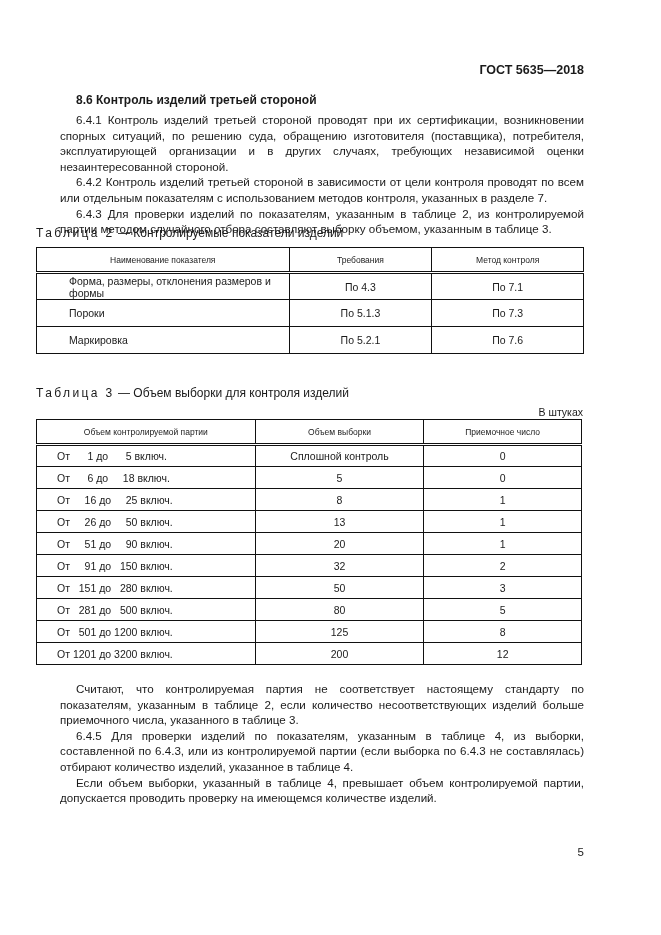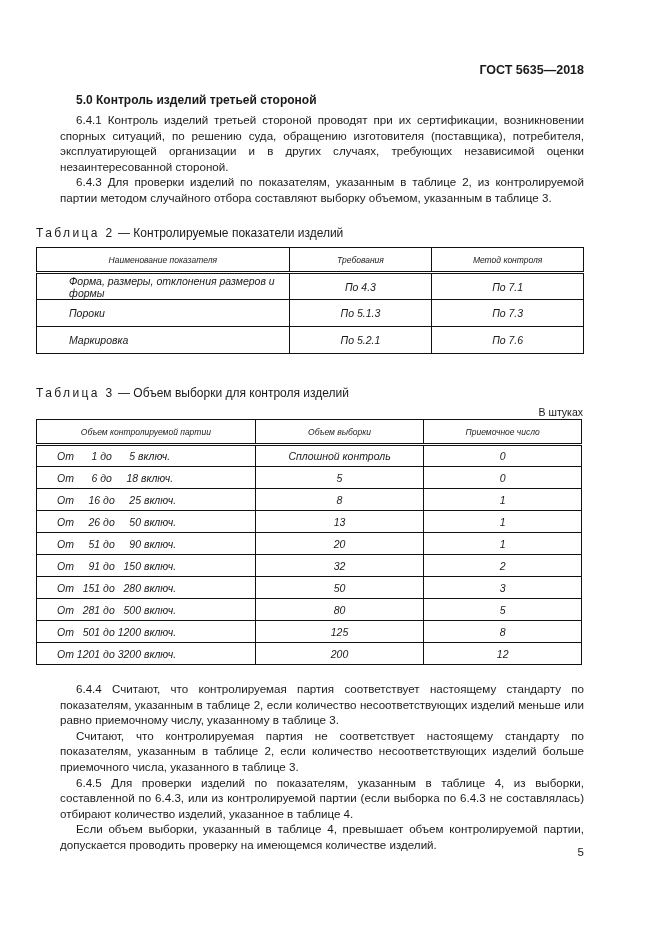--- a/index.html
+++ b/index.html
@@ -5,38 +5,39 @@
   html, body { margin: 0; padding: 0; background: #ffffff; }
   body { width: 661px; height: 935px; position: relative; overflow: hidden;
          font-family: "Liberation Sans", sans-serif; color: #1a1a1a; }
   .abs { position: absolute; }
   .hdr-code { right: 77px; top: 63px; font-weight: bold; font-size: 12.5px; }
   .sec-title { left: 76px; top: 93px; font-weight: bold; font-size: 12px; }
   .para { left: 60px; width: 524px; font-size: 11.6px; line-height: 15.6px; text-align: justify; }
   .para p { margin: 0; text-indent: 16px; }
   .tcap { left: 36px; font-size: 12px; }
   .tcap .spaced { letter-spacing: 2.4px; }
-  table { border-collapse: collapse; position: absolute; font-size: 10.5px; font-style: italic; }
+  table { border-collapse: collapse; position: absolute; font-size: 10.5px; }
   td, th { border: 1px solid #111; padding: 0; }
   th { font-weight: normal; font-size: 8.5px; color: #222; }
   thead tr th { border-bottom: 3px double #111; }
   .c { text-align: center; }
   .l { text-align: left; padding-left: 32px; }
   .l2 { text-align: left; padding-left: 20px; white-space: pre; }
   .units { right: 78px; top: 406px; font-size: 10.5px; }
   .pagenum { right: 77px; top: 846px; font-size: 11.5px; }
 </style>
 </head>
 <body>
 
 <div class="abs hdr-code">ГОСТ 5635—2018</div>
-<div class="abs sec-title">5.0  Контроль изделий третьей стороной</div>
+<div class="abs sec-title">8.6  Контроль изделий третьей стороной</div>
 
 <div class="abs para" style="top:112px;">
   <p>6.4.1  Контроль изделий третьей стороной проводят при их сертификации, возникновении спорных ситуаций, по решению суда, обращению изготовителя (поставщика), потребителя, эксплуатирующей организации и в других случаях, требующих независимой оценки незаинтересованной стороной.</p>
+  <p>6.4.2  Контроль изделий третьей стороной в зависимости от цели контроля проводят по всем или отдельным показателям с использованием методов контроля, указанных в разделе 7.</p>
   <p>6.4.3  Для проверки изделий по показателям, указанным в таблице 2, из контролируемой партии методом случайного отбора составляют выборку объемом, указанным в таблице 3.</p>
 </div>
 
 <div class="abs tcap" style="top:226px;">
   <span class="spaced">Таблица 2</span><span> — Контролируемые показатели изделий</span>
 </div>
 
 <table style="left:36px; top:247px; width:548px;">
   <colgroup>
       <col style="width:253px">
@@ -135,19 +136,18 @@
       </tr>
     <tr style="height:22px;">
         <td class="l2">От 1201 до 3200 включ.</td>
         <td class="c">200</td>
         <td class="c">12</td>
       </tr>
   </tbody>
 </table>
 
 <div class="abs para" style="top:681px;">
-  <p>6.4.4  Считают, что контролируемая партия соответствует настоящему стандарту по показателям, указанным в таблице 2, если количество несоответствующих изделий меньше или равно приемочному числу, указанному в таблице 3.</p>
   <p>Считают, что контролируемая партия не соответствует настоящему стандарту по показателям, указанным в таблице 2, если количество несоответствующих изделий больше приемочного числа, указанного в таблице 3.</p>
   <p>6.4.5  Для проверки изделий по показателям, указанным в таблице 4, из выборки, составленной по 6.4.3, или из контролируемой партии (если выборка по 6.4.3 не составлялась) отбирают количество изделий, указанное в таблице 4.</p>
   <p>Если объем выборки, указанный в таблице 4, превышает объем контролируемой партии, допускается проводить проверку на имеющемся количестве изделий.</p>
 </div>
 
 <div class="abs pagenum">5</div>
 
 </body></html>

